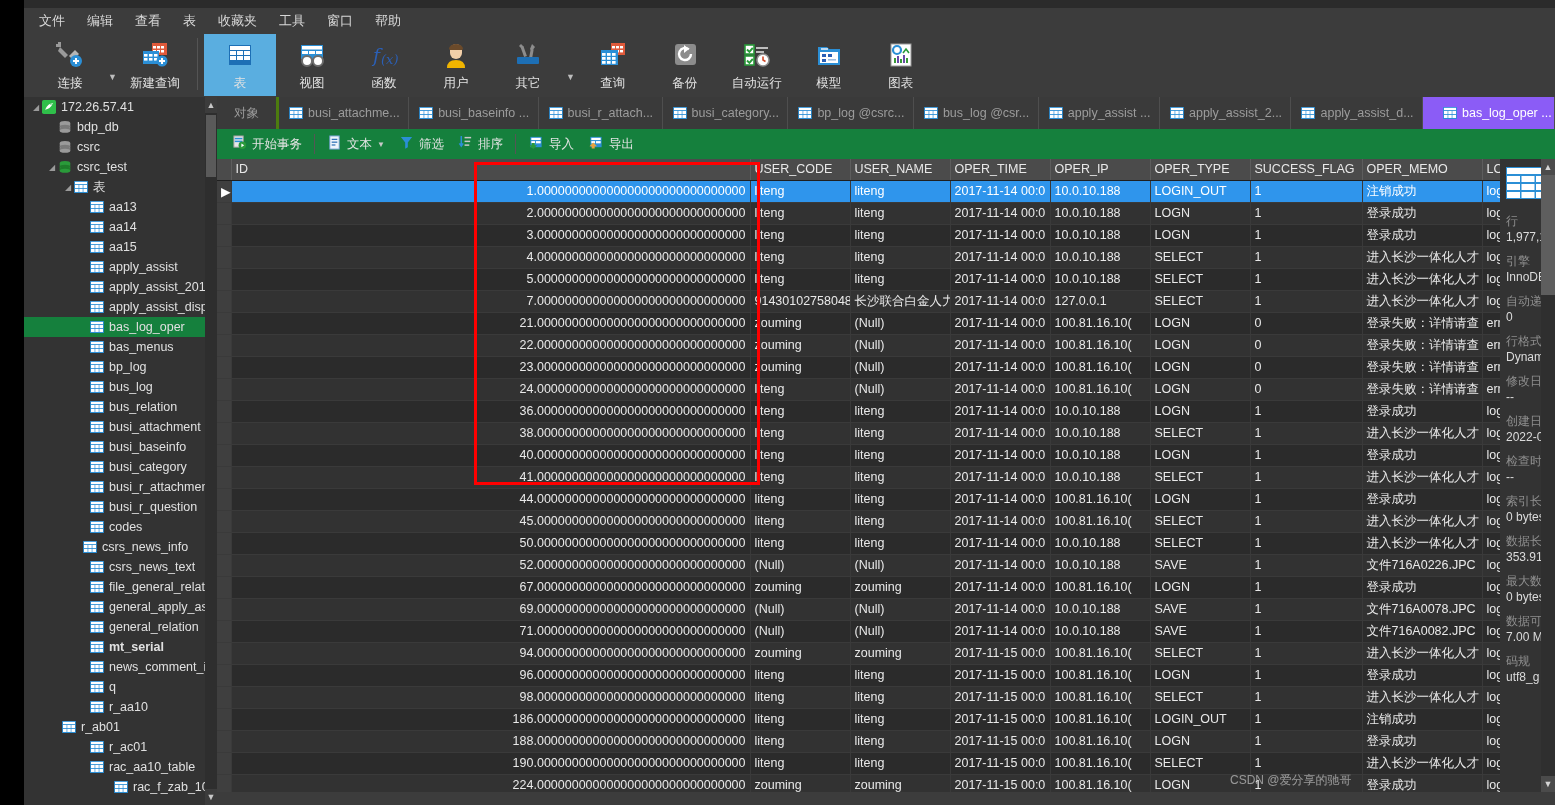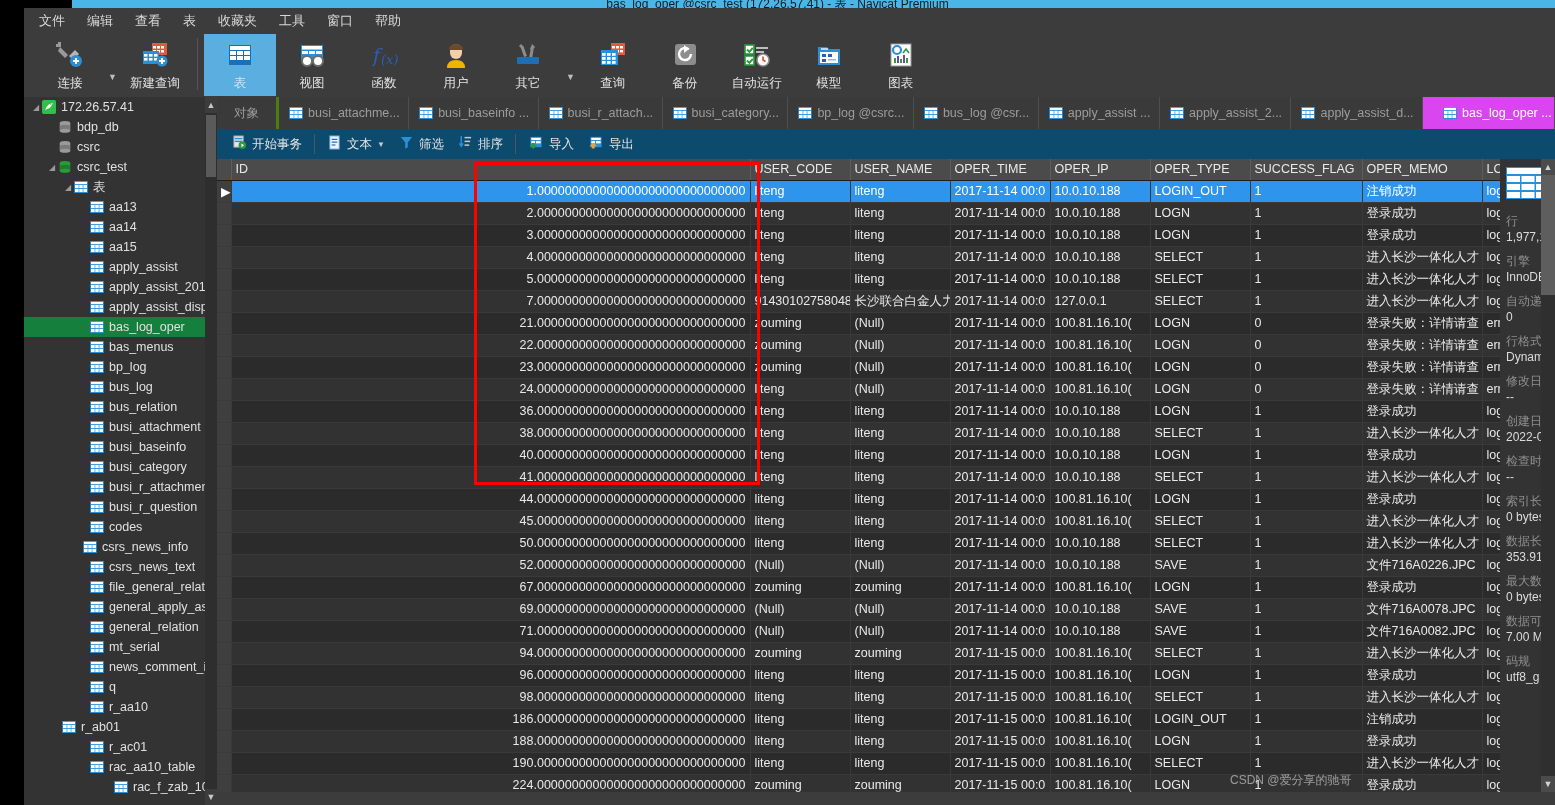--- a/index.html
+++ b/index.html
@@ -71,26 +71,26 @@
   .tabstrip {
     position: absolute; left: 217px; top: 97px; width: 1338px; height: 32px;
     background: #3a3a3a; display: flex; align-items: stretch; overflow: hidden;
   }
   .tab {
     display: flex; align-items: center; gap: 5px; padding: 0 10px;
     font-size: 12.5px; color: #9c9c9c; border-right: 1px solid #4e4e4e;
     white-space: nowrap; cursor: default; max-width: 132px; overflow: hidden;
   }
   .tab.obj { color: #9c9c9c; border-right: 3px solid #4d7c0f; min-width: 62px; justify-content:center;}
-  .tab.active { background: #d946ef; color: #ffffff; padding-left: 20px; }
+  .tab.active { background: #8b5cf6; color: #ffffff; padding-left: 20px; }
 
   
   .actionbar {
     position: absolute; left: 217px; top: 129px; width: 1338px; height: 30px;
-    background: #0c4a6e; display: flex; align-items: center; padding-left: 8px;
+    background: #15803d; display: flex; align-items: center; padding-left: 8px;
   }
   .ab-btn {
     display: flex; align-items: center; gap: 5px; color: #e4e4e4;
     font-size: 12.5px; padding: 2px 7px; white-space: nowrap; cursor: default;
   }
   .ab-sep { width: 1px; height: 20px; background: #555; margin: 0 5px; }
   .ab-caret { font-size: 8px; color: #c9c9c9; }
 
   
   .grid {
@@ -159,24 +159,20 @@
     color: rgba(235,235,235,0.55); font-size: 12px; white-space: nowrap;
     pointer-events: none;
   }
   .leftblack { position:absolute; left:0; top:0; width:24px; height:805px; background:#000; z-index:5;}
 </style>
 </head>
 <body>
 
 <div id="app">
 
-  <div class="titlebar">
-    <div class="tl-left"></div>
-    <span>bas_log_oper @csrc_test (172.26.57.41) - 表 - Navicat Premium</span>
-  </div>
 
   <div class="leftblack"></div>
 
   <div class="menubar">
     <div class="m-item">文件</div>
     <div class="m-item">编辑</div>
     <div class="m-item">查看</div>
     <div class="m-item">表</div>
     <div class="m-item">收藏夹</div>
     <div class="m-item">工具</div>
@@ -792,21 +788,21 @@
             <rect x="1" y="4.6" width="4.2" height="3.6" fill="#fff"></rect>
             <rect x="6" y="4.6" width="4" height="3.6" fill="#fff"></rect>
             <rect x="10.8" y="4.6" width="4.2" height="3.6" fill="#fff"></rect>
             <rect x="1" y="9.2" width="4.2" height="3.6" fill="#fff"></rect>
             <rect x="6" y="9.2" width="4" height="3.6" fill="#fff"></rect>
             <rect x="10.8" y="9.2" width="4.2" height="3.6" fill="#fff"></rect>
           </svg>
         </span>
         <span class="tlabel">general_relation</span>
       </div>
-      <div class="tree-row" style="padding-left: 54px;">
+      <div class="tree-row" style="padding-left: 54px; font-weight: bold;">
         <span class="arrow"></span>
         <span class="tic">
           <svg width="14" height="12" viewBox="0 0 16 14">
             <rect x="0" y="0" width="16" height="14" fill="#2b8fd6"></rect>
             <rect x="1" y="1" width="14" height="2.6" fill="#fff"></rect>
             <rect x="1" y="4.6" width="4.2" height="3.6" fill="#fff"></rect>
             <rect x="6" y="4.6" width="4" height="3.6" fill="#fff"></rect>
             <rect x="10.8" y="4.6" width="4.2" height="3.6" fill="#fff"></rect>
             <rect x="1" y="9.2" width="4.2" height="3.6" fill="#fff"></rect>
             <rect x="6" y="9.2" width="4" height="3.6" fill="#fff"></rect>

